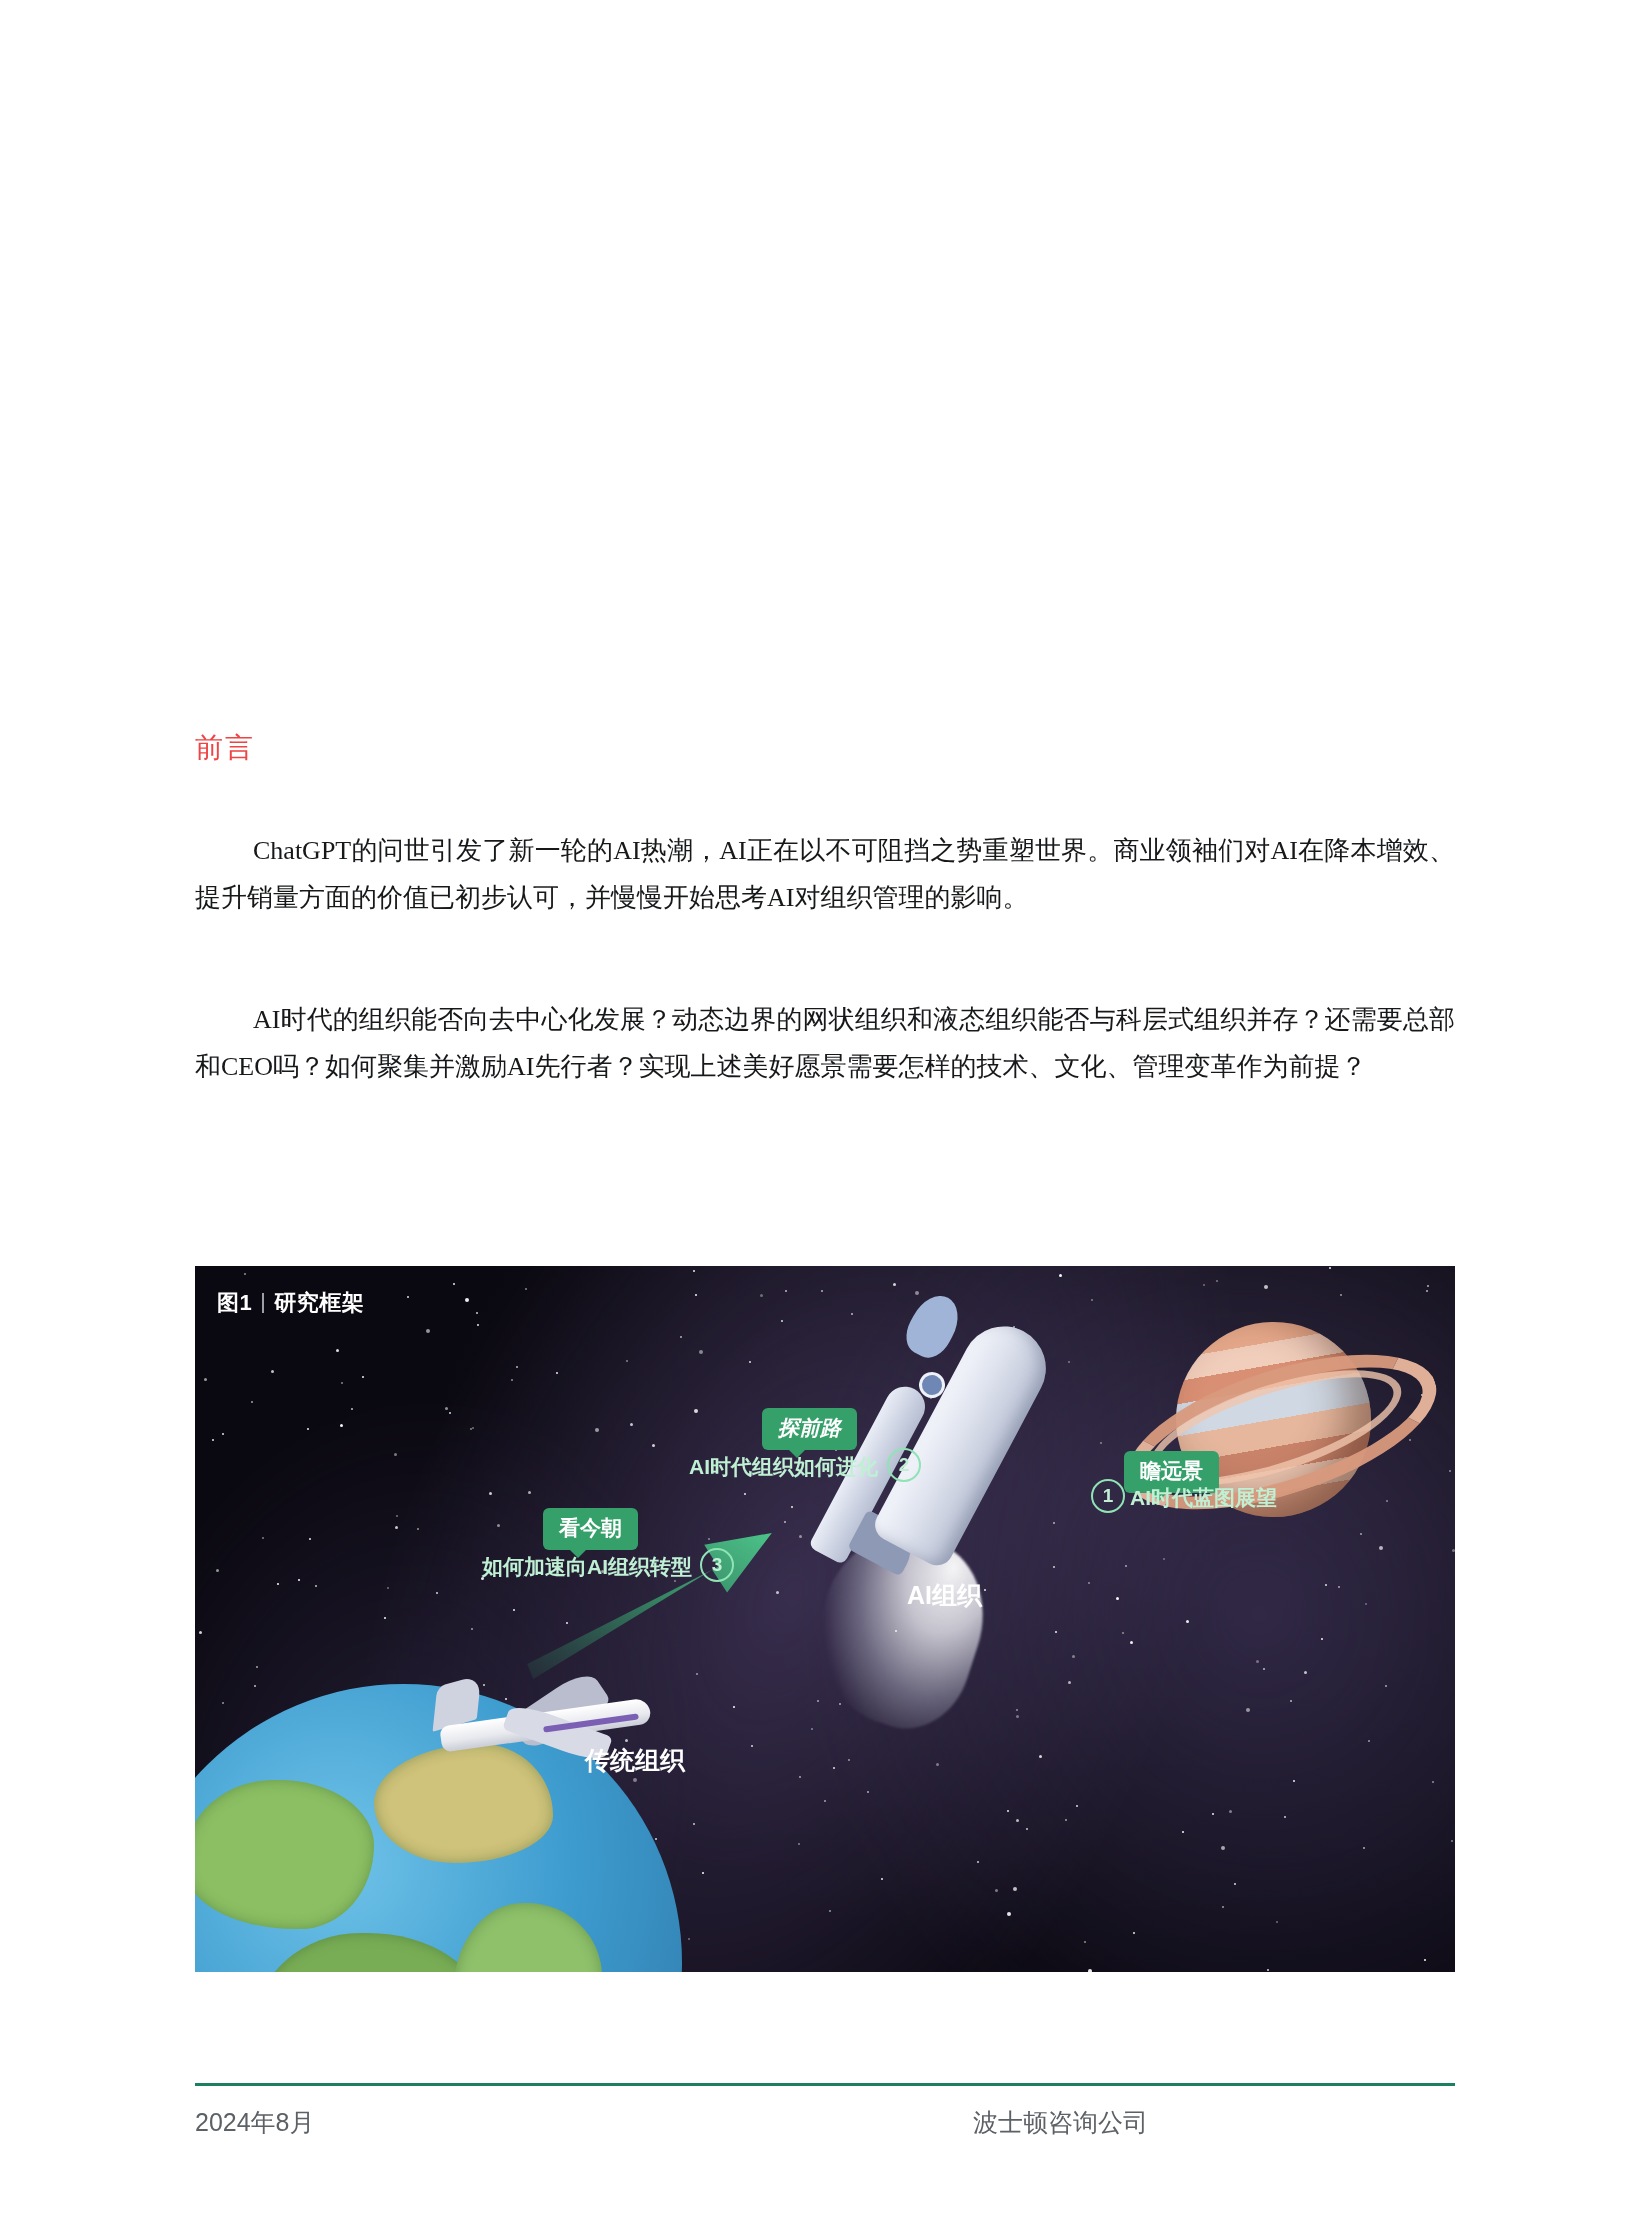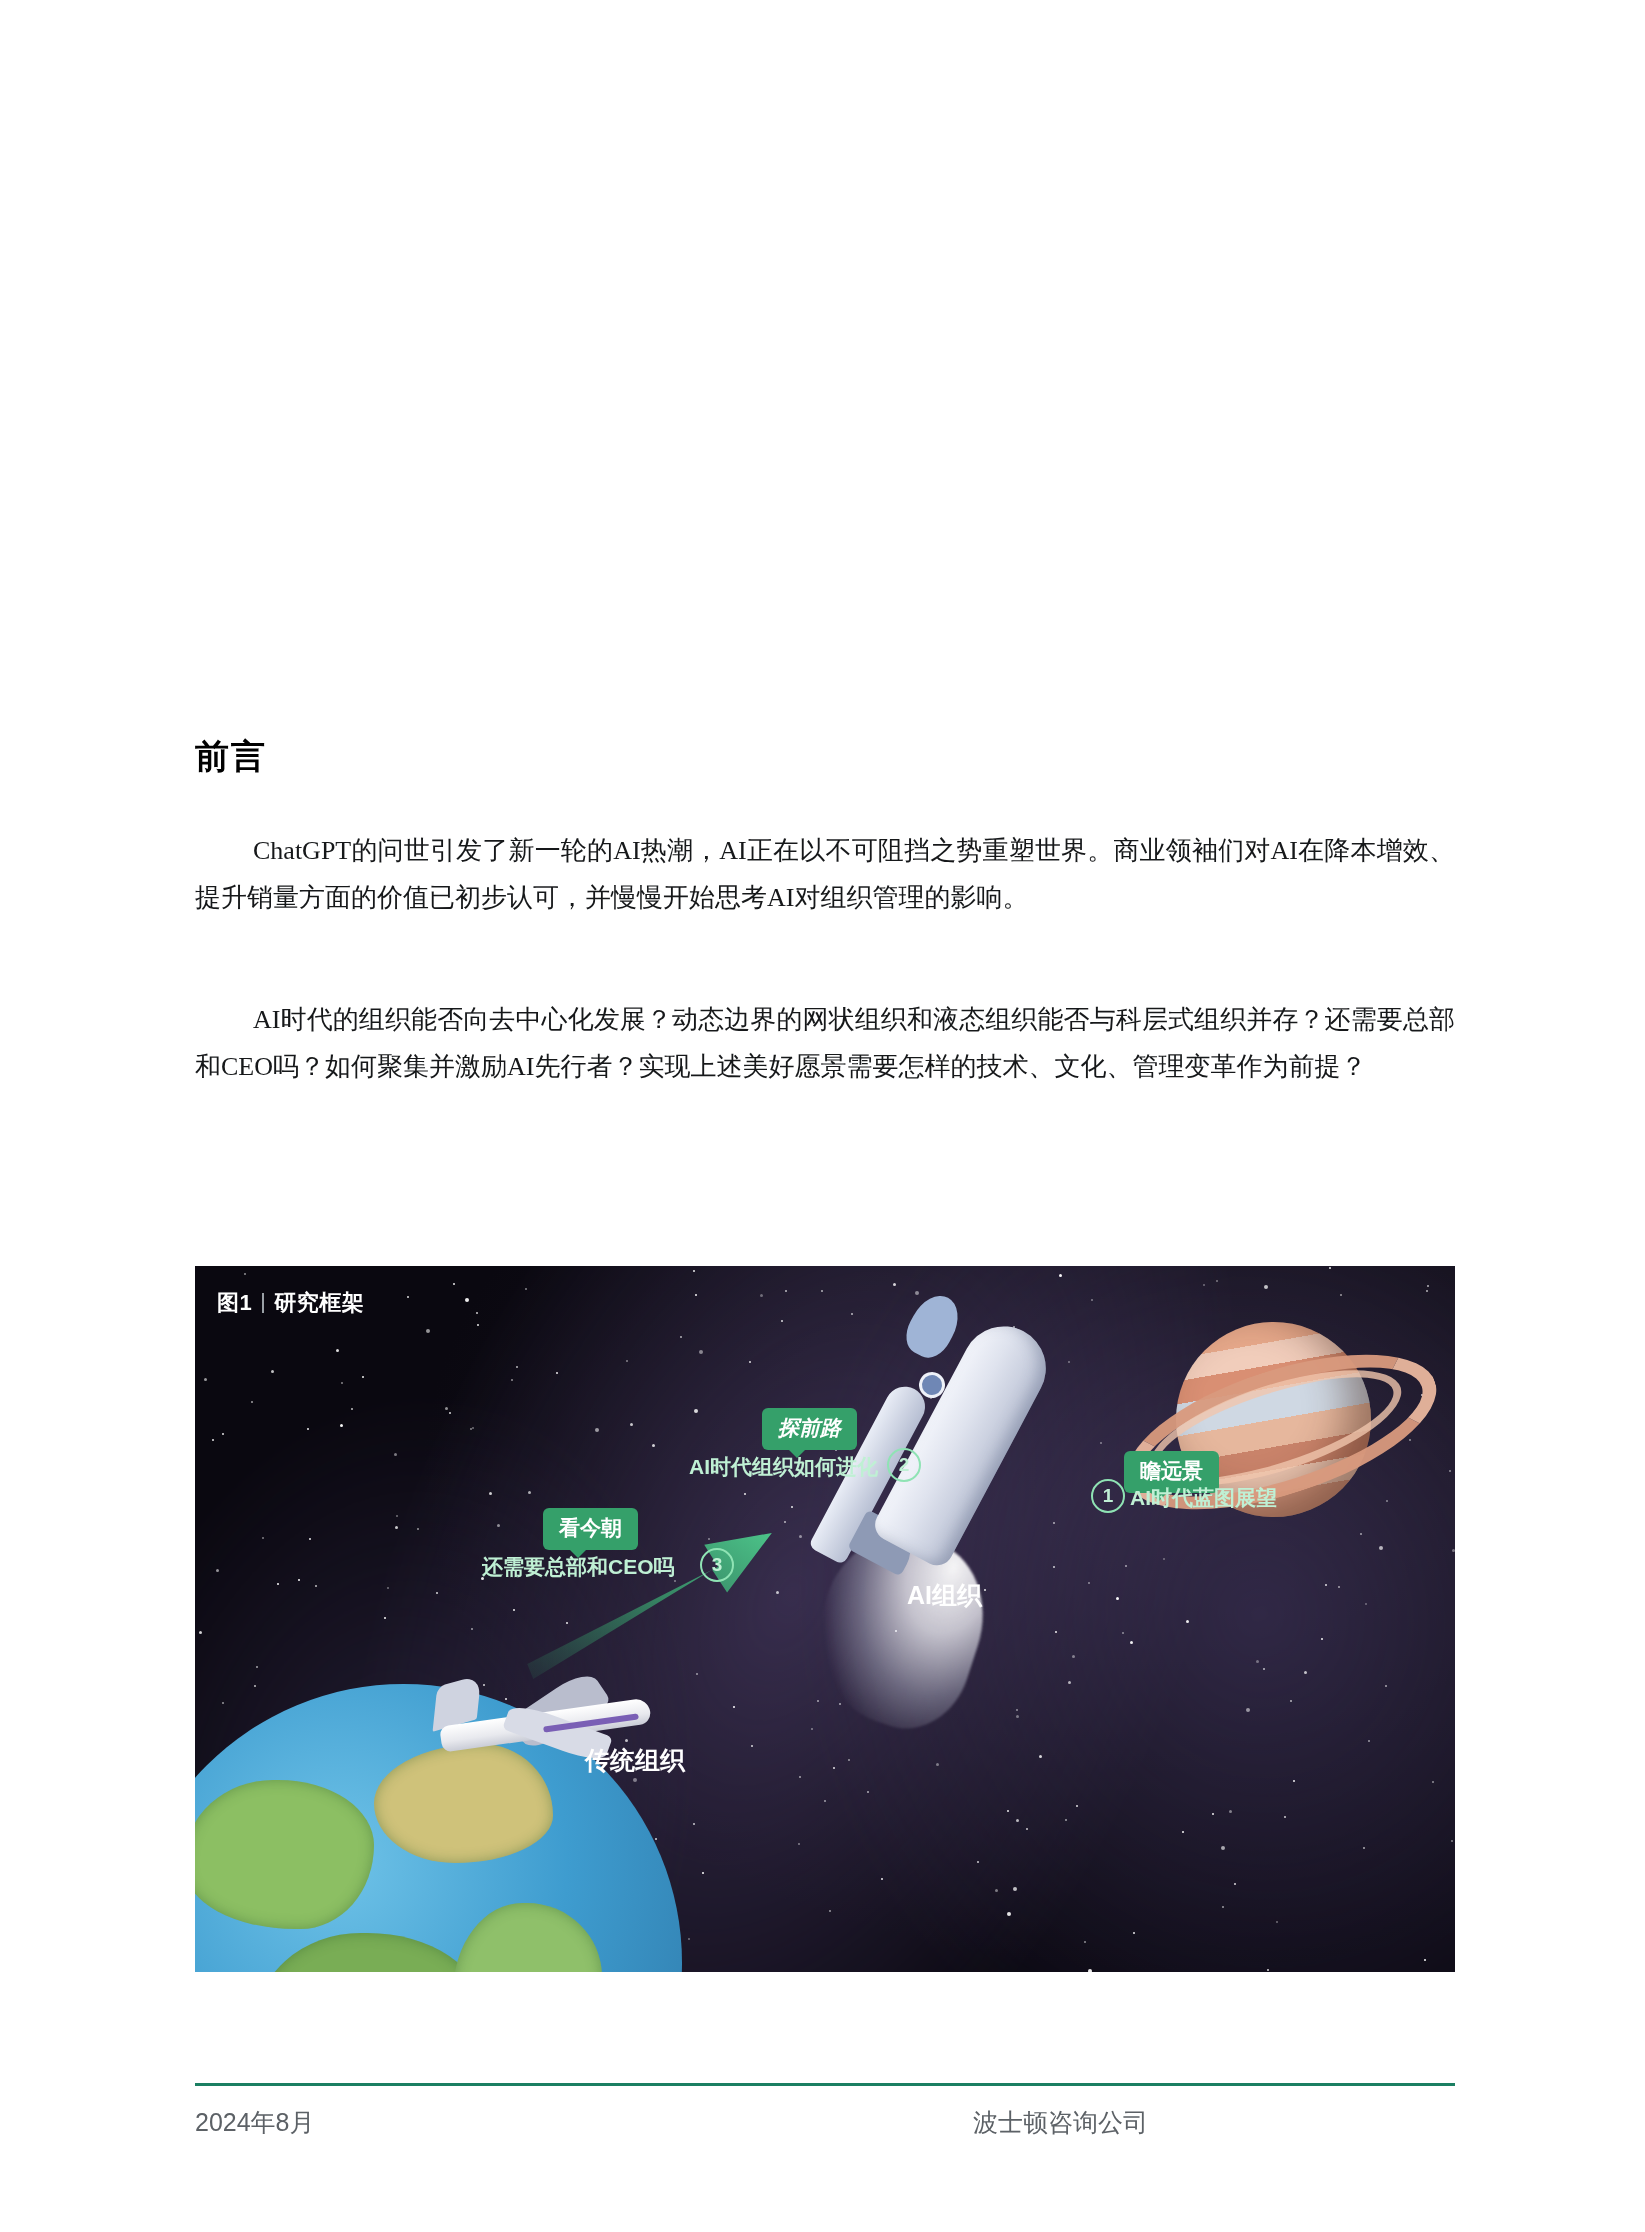--- a/index.html
+++ b/index.html
@@ -33,23 +33,23 @@
     color: #111111;
     white-space: nowrap;
   }
 
   
   .section-heading {
     position: absolute;
     left: 195px;
     top: 706px;
     font-family: "Liberation Serif", serif;
-    font-weight: bold;
-    font-size: 34px;
-    color: #000000;
+    font-weight: normal;
+    font-size: 28px;
+    color: #ef4444;
     letter-spacing: 2px;
   }
 
   
   .body-block {
     position: absolute;
     left: 195px;
     width: 1260px;
     font-family: "Liberation Serif", serif;
     font-size: 26px;
@@ -704,21 +704,21 @@
 
     <div class="pill" style="left: 929px; top: 169px; margin-top: 16px;">瞻远景</div>
     <div class="num" style="left: 896px; top: 213px;">1</div>
     <div class="callout-text" style="left: 935px; top: 218px;">AI时代蓝图展望</div>
 
     <div class="pill" style="left: 567px; top: 142px; font-style: italic;">探前路</div>
     <div class="callout-text" style="left: 494px; top: 187px;">AI时代组织如何进化</div>
     <div class="num" style="left: 692px; top: 182px;">2</div>
 
     <div class="pill" style="left: 348px; top: 242px;">看今朝</div>
-    <div class="callout-text" style="left: 287px; top: 287px;">还需要总部和CEO吗</div>
+    <div class="callout-text" style="left: 287px; top: 287px;">如何加速向AI组织转型</div>
     <div class="num" style="left: 505px; top: 282px;">3</div>
 
     <div class="fig-white-label" style="left: 712px; top: 313px;">AI组织</div>
     <div class="fig-white-label" style="left: 390px; top: 478px;">传统组织</div>
 
   </div>
 
   <div class="footer-rule"></div>
   <div class="footer-left">2024年8月</div>
   <div class="footer-right">波士顿咨询公司</div>

